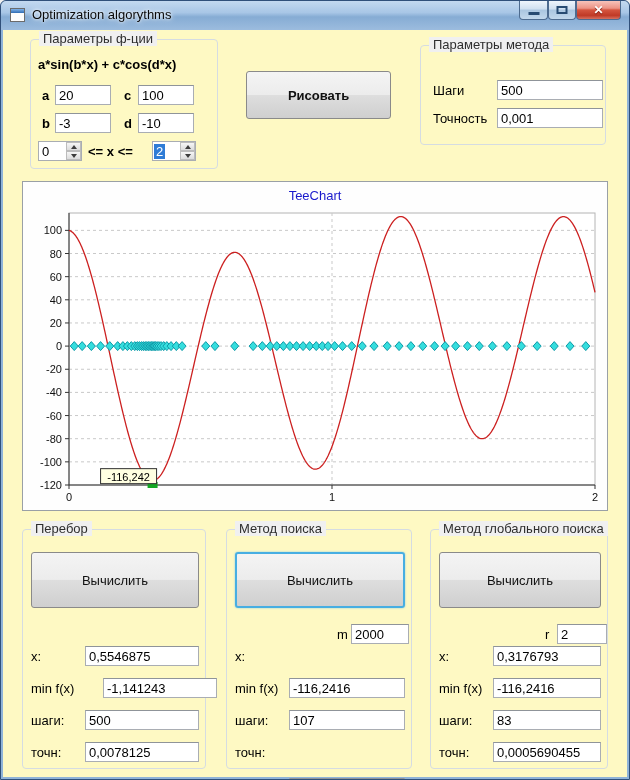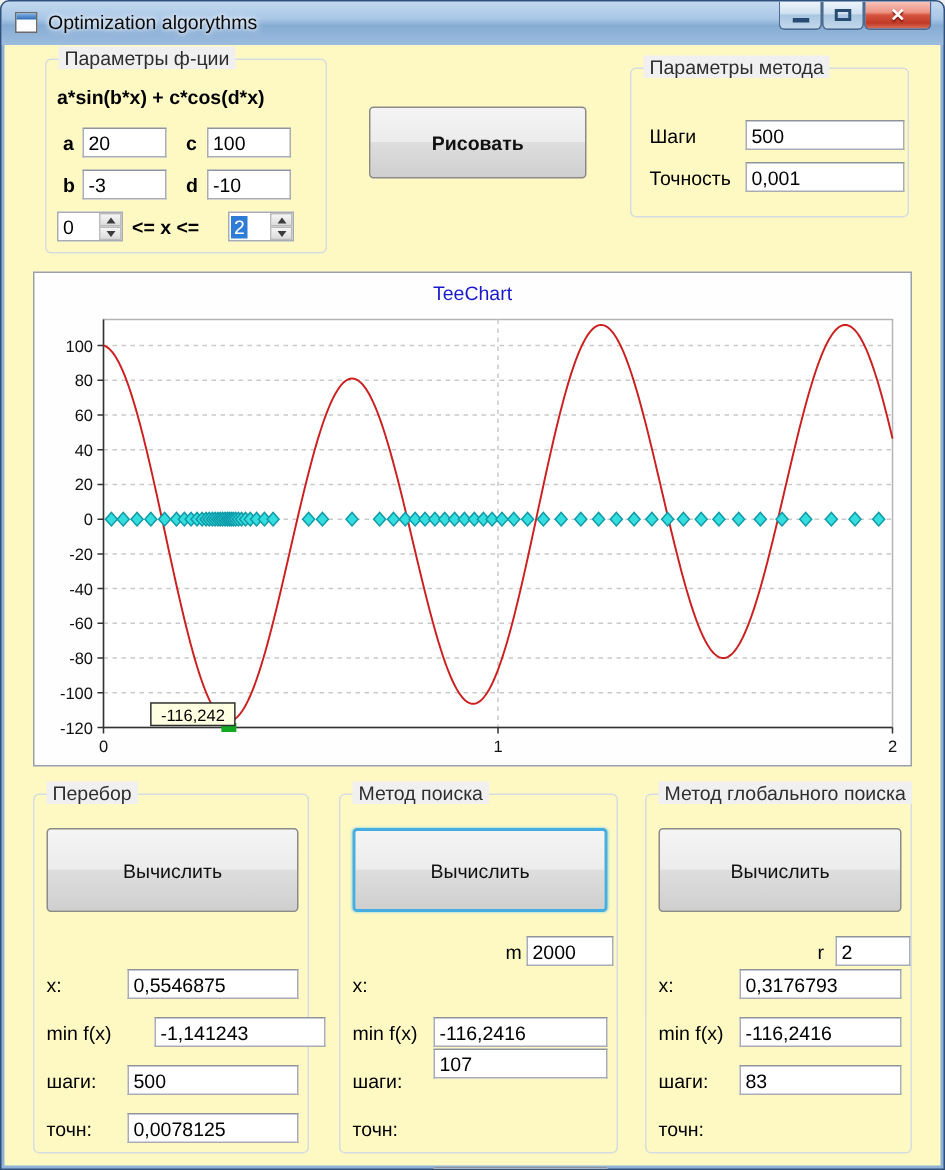--- a/index.html
+++ b/index.html
@@ -268,33 +268,34 @@
 
     <div class="group" style="left:223px;top:499px;width:186px;height:240px;">
       <span class="gtitle">Метод поиска</span>
       <button class="btn btn-focused" style="left:8px;top:22px;width:170px;height:56px;">Вычислить</button>
       <span class="lbl" style="left:110px;top:97px;">m</span>
       <input class="tb" style="left: 124px; top: 94px; width: 50px;" value="2000">
       <span class="lbl" style="left:8px;top:119px;">x:</span>
       <span class="lbl" style="left:8px;top:151px;">min f(x)</span>
       <input class="tb" style="left: 62px; top: 148px; width: 108px;" value="-116,2416">
       <span class="lbl" style="left:8px;top:183px;">шаги:</span>
-      <input class="tb" style="left: 62px; top: 169px; width: 108px;" value="107">
+      <input class="tb" style="left: 62px; top: 180px; width: 108px;" value="107">
       <span class="lbl" style="left:8px;top:215px;">точн:</span>
       <input class="tb" style="left: 62px; top: 212px; width: 108px; margin-top: 36px;" value="0,0008074939">
     </div>
 
     <div class="group" style="left:427px;top:499px;width:178px;height:240px;">
       <span class="gtitle">Метод глобального поиска</span>
       <button class="btn" style="left:8px;top:22px;width:162px;height:56px;">Вычислить</button>
       <span class="lbl" style="left:114px;top:97px;">r</span>
       <input class="tb" style="left: 126px; top: 94px; width: 42px;" value="2">
       <span class="lbl" style="left:8px;top:119px;">x:</span>
       <input class="tb" style="left: 62px; top: 116px; width: 100px;" value="0,3176793">
       <span class="lbl" style="left:8px;top:151px;">min f(x)</span>
       <input class="tb" style="left: 62px; top: 148px; width: 100px;" value="-116,2416">
       <span class="lbl" style="left:8px;top:183px;">шаги:</span>
       <input class="tb" style="left: 62px; top: 180px; width: 100px;" value="83">
       <span class="lbl" style="left:8px;top:215px;">точн:</span>
+      <input class="tb" style="left: 62px; top: 212px; width: 100px;" value="0,0005690455">
     </div>
 
   </div>
 </div>
 
 </body></html>

